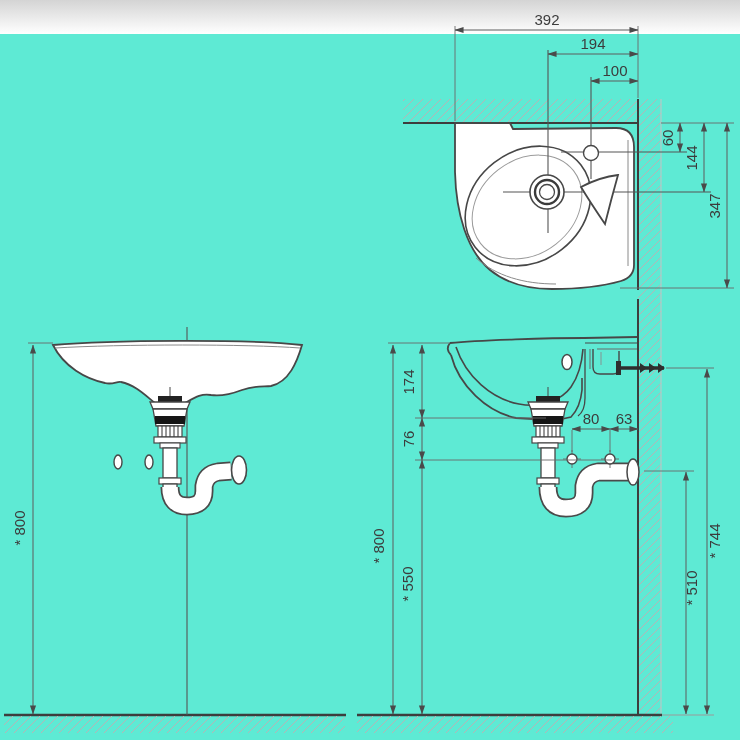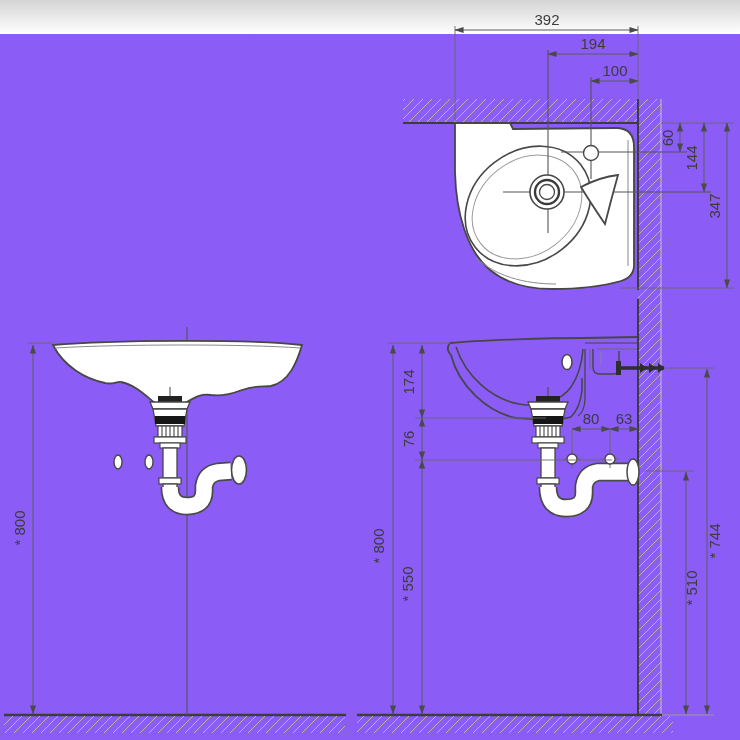--- a/index.html
+++ b/index.html
@@ -1,16 +1,16 @@
 <!DOCTYPE html>
 <html><head>
 <meta charset="utf-8">
 <style>
   html,body{margin:0;padding:0;background:#fff;}
-  .canvas{position:relative;width:740px;height:740px;background:#8b5cf6;overflow:hidden;
+  .canvas{position:relative;width:740px;height:740px;background:#5eead4;overflow:hidden;
           font-family:"Liberation Sans",sans-serif;}
   svg{display:block;}
   text{font-family:"Liberation Sans",sans-serif;font-size:15px;fill:#3c3c3c;}
   .dim{stroke:#5c5c5c;stroke-width:1;fill:none;}
   .ext{stroke:#6a6a6a;stroke-width:0.9;fill:none;}
   .main{stroke:#474747;stroke-width:1.8;fill:#fff;}
   .thin{stroke:#8a8a8a;stroke-width:1;fill:none;}
   .cl{stroke:#555;stroke-width:1.1;fill:none;}
 </style>
 </head>

